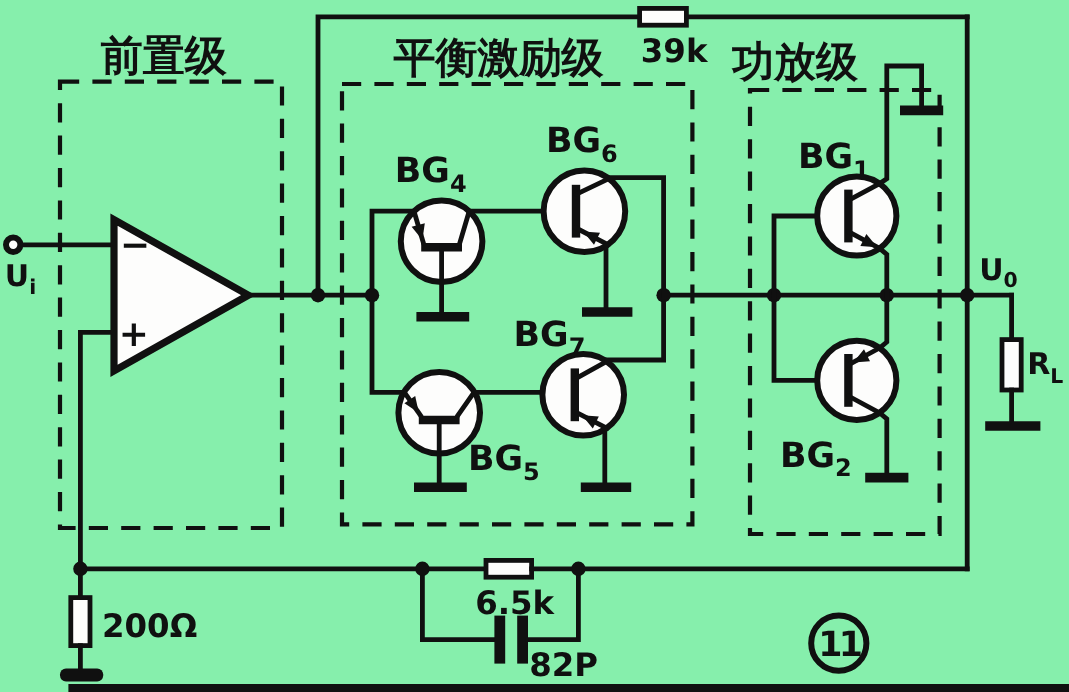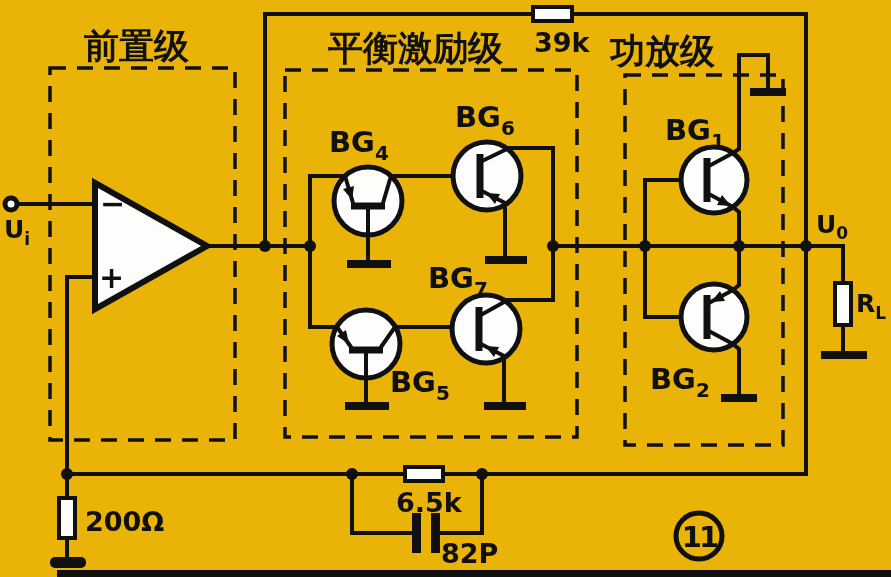--- a/index.html
+++ b/index.html
@@ -1,16 +1,16 @@
 <!DOCTYPE html>
 <html><head>
 <meta charset="utf-8">
 <style>
   html,body{margin:0;padding:0;background:#ffffff;}
-  .canvas{position:relative;width:891px;height:577px;background:#eab308;overflow:hidden;}
+  .canvas{position:relative;width:891px;height:577px;background:#86efac;overflow:hidden;}
   svg{display:block;width:891px;height:577px;}
   .w    {stroke:#101010;stroke-width:4;fill:none;stroke-linecap:square;}
   .dash {stroke:#101010;stroke-width:3.5;fill:none;stroke-dasharray:16 11;}
   .circ {fill:#fdfdfc;stroke:#101010;stroke-width:5;}
   .bar  {stroke:#101010;stroke-width:7;fill:none;stroke-linecap:butt;}
   .tbar {stroke:#101010;stroke-width:8;fill:none;stroke-linecap:butt;}
   .lead {stroke:#101010;stroke-width:4;fill:none;stroke-linecap:round;}
   .dot  {fill:#101010;stroke:none;}
   .rbody{fill:#fdfdfc;stroke:#101010;stroke-width:4;}
   .tri  {fill:#fdfdfc;stroke:#101010;stroke-width:6;stroke-linejoin:miter;}

